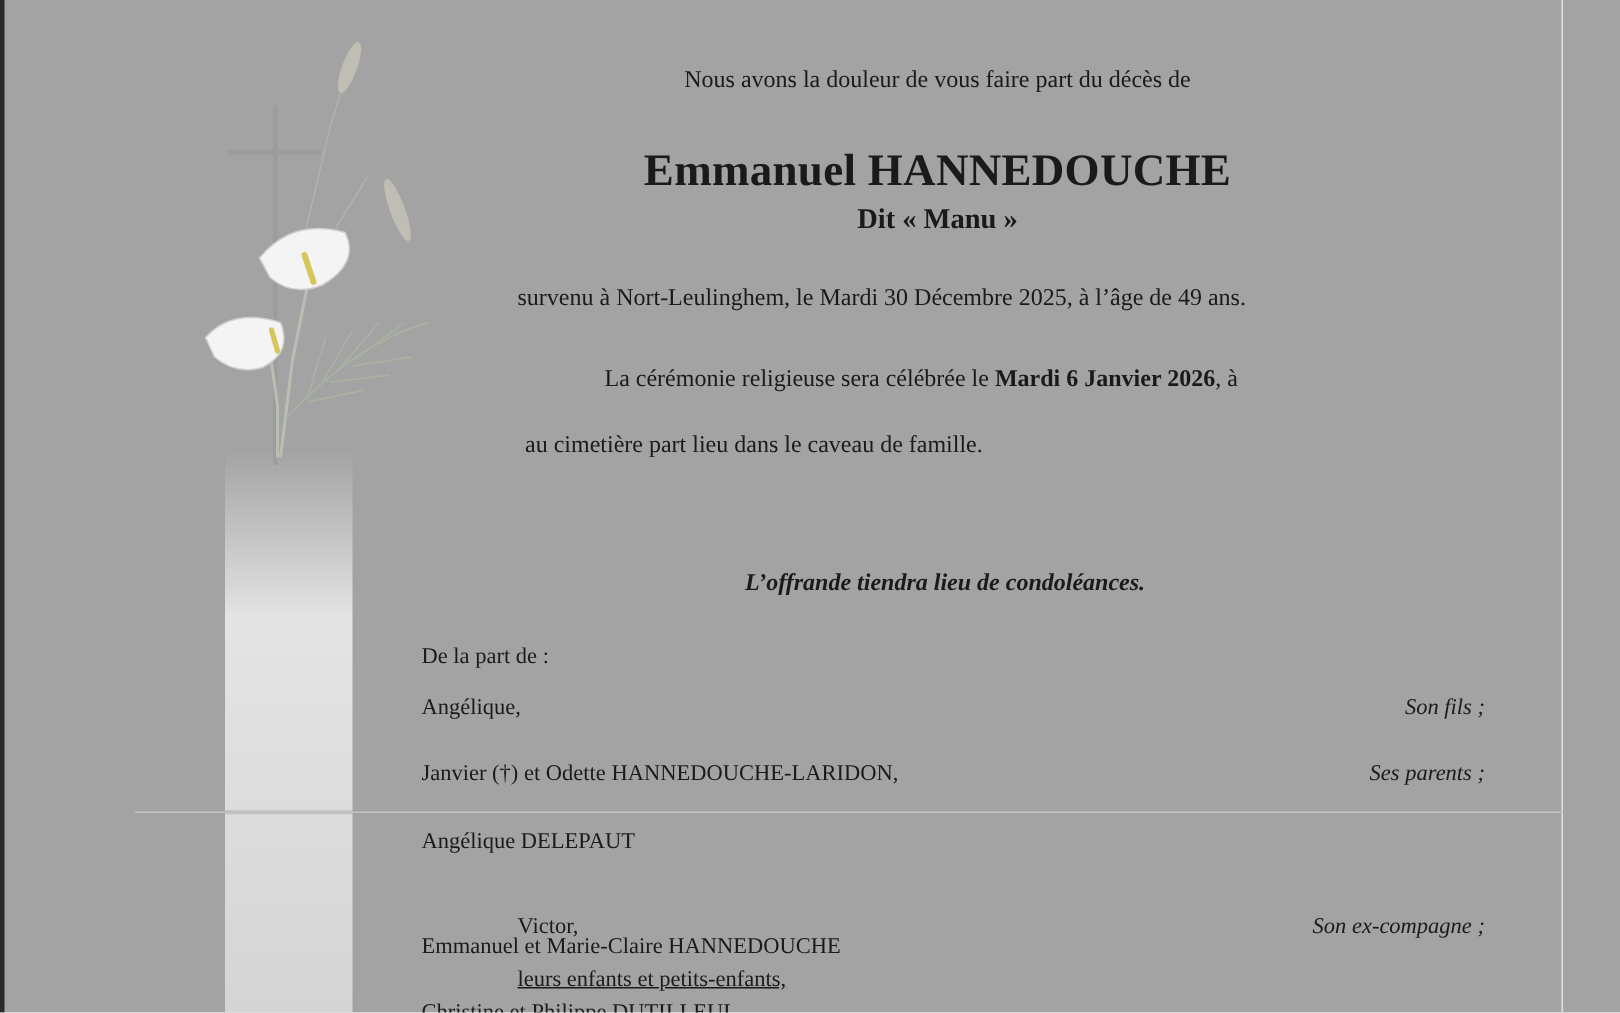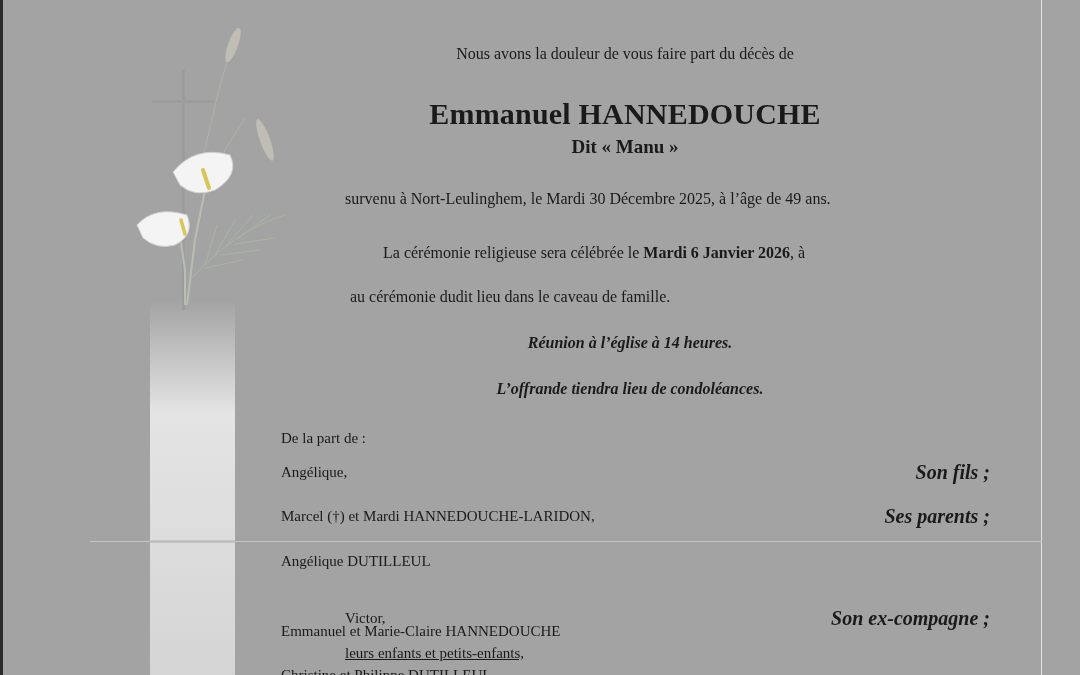--- a/index.html
+++ b/index.html
@@ -69,37 +69,37 @@
       left: 380px; width: 490px; top: 96px;
       font-size: 30px; line-height: 36px; font-weight: bold;
       text-align: center; letter-spacing: 0.2px;
     }
     .nickname {
       left: 480px; width: 290px; top: 136px;
       font-size: 19px; line-height: 22px; font-weight: bold;
       text-align: center;
     }
     .death { left: 345px; top: 189px; }
-    .ceremony-1 { left: 383px; top: 243px; text-align: right; }
+    .ceremony-1 { left: 403px; top: 243px; text-align: right; }
     .ceremony-2 { left: 350px; top: 265px; }
     .ceremony-3 { left: 350px; top: 287px; }
     .bold { font-weight: bold; }
     .meeting {
       left: 460px; width: 340px; top: 333px;
       text-align: center; font-weight: bold; font-style: italic;
     }
     .offering {
       left: 440px; width: 380px; top: 379px;
       text-align: center; font-weight: bold; font-style: italic;
     }
     .from-label { left: 281px; top: 428px; font-size: 15px; }
     .fam-name { left: 281px; font-size: 15px; }
     .fam-sub { left: 345px; font-size: 15px; }
     .fam-rel {
-      right: 90px; font-size: 20px; font-style: italic; text-align: right; font-weight: bold;
+      right: 90px; font-size: 15px; font-style: italic; text-align: right;
     }
     .r1 { top: 462px; }
     .r2 { top: 506px; }
     .r3 { top: 551px; }
     .r3b { top: 573px; margin-top: 35px; }
     .r4 { top: 621px; }
     .r4b { top: 643px; text-decoration: underline; }
     .r5 { top: 665px; }
   </style>
 </head>
@@ -151,37 +151,36 @@
 
   <div class="t center intro">Nous avons la douleur de vous faire part du décès de</div>
   <div class="t name">Emmanuel HANNEDOUCHE</div>
   <div class="t nickname">Dit « Manu »</div>
 
   <div class="t death">survenu à Nort-Leulinghem, le Mardi 30 Décembre 2025, à l’âge de 49 ans.</div>
 
   <div class="t ceremony-1">
     <span>La cérémonie religieuse sera célébrée le </span><span class="bold">Mardi 6 Janvier 2026</span><span>, à</span>
   </div>
-  <div class="t ceremony-3">au cérémonie dudit lieu dans le caveau de famille.</div>
+  <div class="t ceremony-3">au cimetière part lieu dans le caveau de famille.</div>
 
-  <div class="t meeting">Réunion à l’église à 14 heures.</div>
   <div class="t offering">L’offrande tiendra lieu de condoléances.</div>
 
   <div class="t from-label">De la part de :</div>
 
   <div class="t fam-name r1">Angélique,</div>
   <div class="t fam-rel r1">Son fils ;</div>
 
-  <div class="t fam-name r2">Marcel (†) et Mardi HANNEDOUCHE-LARIDON,</div>
+  <div class="t fam-name r2">Janvier (†) et Odette HANNEDOUCHE-LARIDON,</div>
   <div class="t fam-rel r2">Ses parents ;</div>
 
   <div class="fold-line"></div>
   <div class="fold-shadow"></div>
 
-  <div class="t fam-name r3">Angélique DUTILLEUL</div>
+  <div class="t fam-name r3">Angélique DELEPAUT</div>
   <div class="t fam-sub r3b">Victor,</div>
   <div class="t fam-rel r3b">Son ex-compagne ;</div>
 
   <div class="t fam-name r4">Emmanuel et Marie-Claire HANNEDOUCHE</div>
   <div class="t fam-sub r4b">leurs enfants et petits-enfants,</div>
 
   <div class="t fam-name r5">Christine et Philippe DUTILLEUL</div>
 </div>
 
 </body></html>

